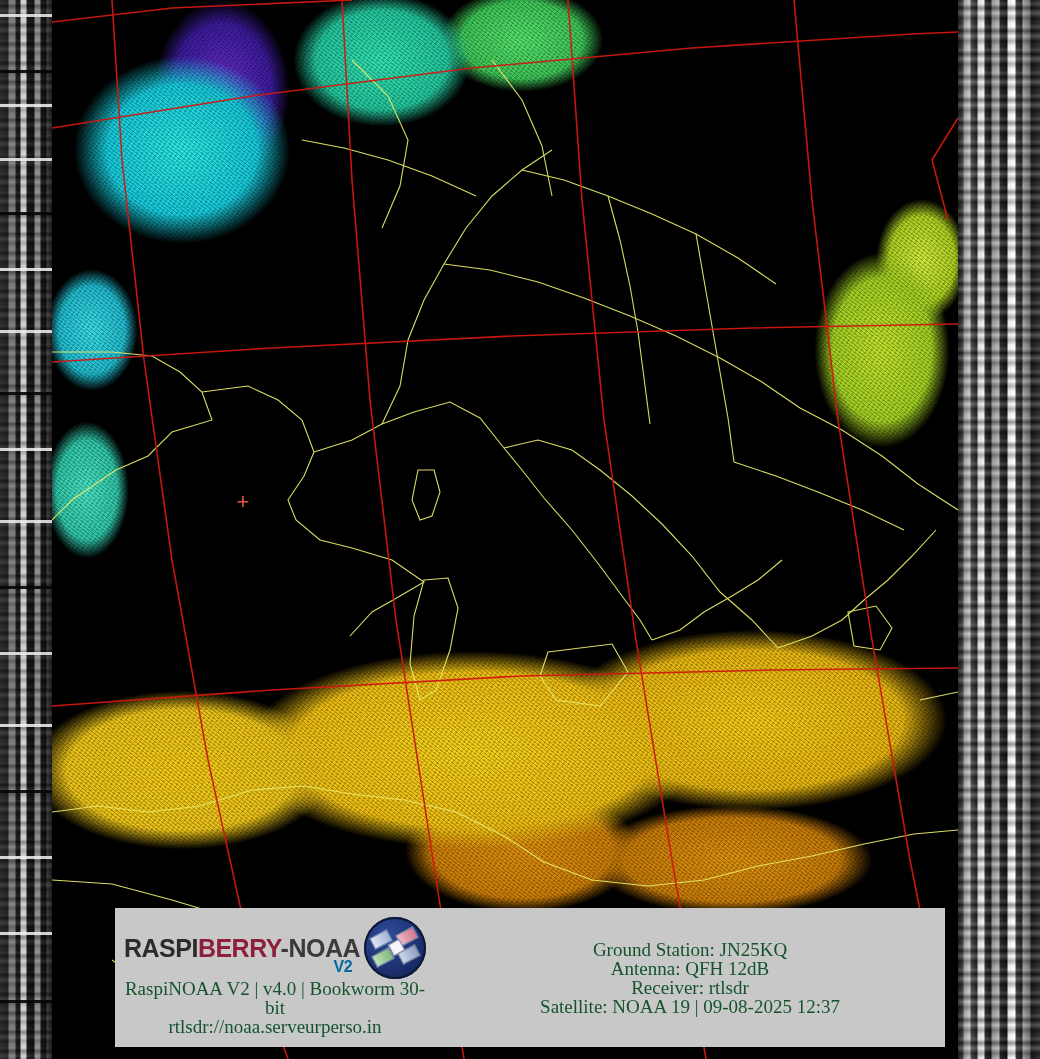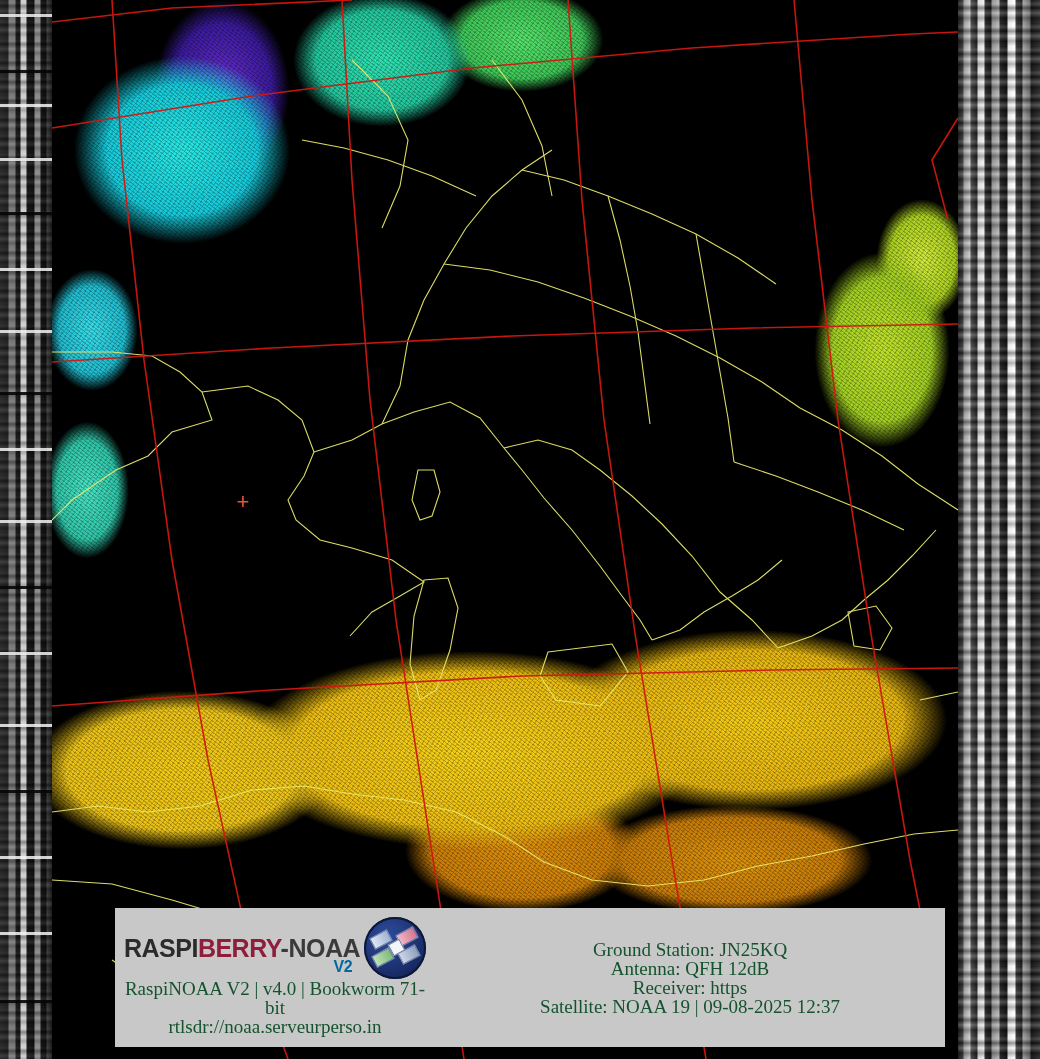--- a/index.html
+++ b/index.html
@@ -337,25 +337,25 @@
           <span id="v2">V2</span>
         </div>
         <div id="logo-badge">
           <div class="sat-wing w1"></div>
           <div class="sat-wing w2"></div>
           <div class="sat-wing w3"></div>
           <div class="sat-wing w4"></div>
           <div class="sat-body"></div>
         </div>
       </div>
-      <div class="panel-line">RaspiNOAA V2 | v4.0 | Bookworm 71-bit</div>
+      <div class="panel-line">RaspiNOAA V2 | v4.0 | Bookworm 30-bit</div>
       <div class="panel-line">rtlsdr://noaa.serveurperso.in</div>
     </div>
 
     <div id="panel-right">
       <div class="panel-line">Ground Station: JN25KQ</div>
       <div class="panel-line">Antenna: QFH 12dB</div>
-      <div class="panel-line">Receiver: https</div>
+      <div class="panel-line">Receiver: rtlsdr</div>
       <div class="panel-line">Satellite: NOAA 19 | 09-08-2025 12:37</div>
     </div>
 
   </div>
 </div>
 
 </body></html>

